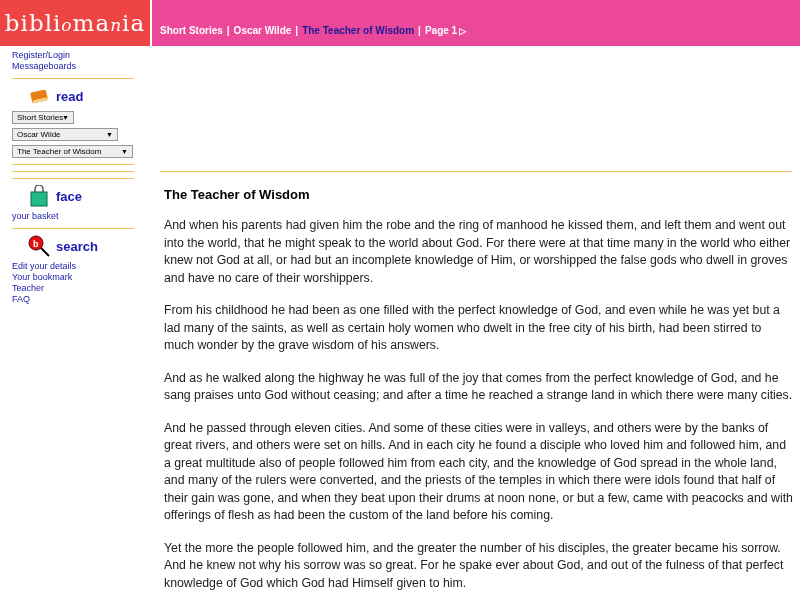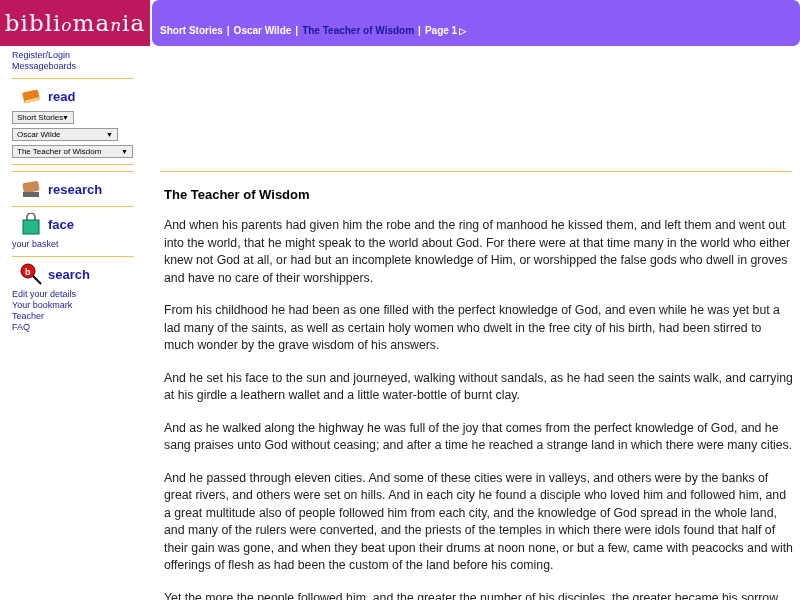--- a/index.html
+++ b/index.html
@@ -1,27 +1,27 @@
 <!DOCTYPE html>
 <html><head>
 <meta charset="utf-8">
 <style>
   html, body { margin:0; padding:0; background:#ffffff; }
   body { width:800px; height:600px; overflow:hidden; position:relative; font-family:"Liberation Sans", sans-serif; }
-  .logo { position:absolute; left:0; top:0; width:150px; height:46px; background:#be185d; color:#fff; font-family:"DejaVu Serif", serif; font-size:23px; line-height:46px; text-align:center; letter-spacing:1px; }
+  .logo { position:absolute; left:0; top:0; width:150px; height:46px; background:#ef4444; color:#fff; font-family:"DejaVu Serif", serif; font-size:23px; line-height:46px; text-align:center; letter-spacing:1px; }
   .logo i { font-size:17px; }
-  .topbar { position:absolute; left:152px; top:0; width:648px; height:46px; background:#8b5cf6;border-radius:7px; }
+  .topbar { position:absolute; left:152px; top:0; width:648px; height:46px; background:#ec4899; }
   .crumbs { position:absolute; left:8px; top:25px; font-size:10px; font-weight:bold; color:#fff; white-space:nowrap; }
   .crumbs .sep { color:#fff; margin:0 4px; }
   .crumbs .cur { color:#1a1a99; }
   .crumbs .arrow { font-size:9px; margin-left:2px; }
   .sidebar { position:absolute; left:12px; top:50px; width:122px; font-size:9px; }
   .sidebar a { color:#1a1aa6; text-decoration:none; display:block; line-height:11px; }
   .hr { height:0; border-top:1px solid #f3c160; margin:6px 0; }
-  .section { display:flex; align-items:center; height:22px; margin:4px 8px;text-align:center; }
+  .section { display:flex; align-items:center; height:22px; margin:4px 16px;text-align:center; }
   .section .lbl { font-size:13px; font-weight:bold; color:#1a1ab3; margin-left:6px; }
   .ico { width:22px; height:22px; position:relative; }
   .sel { border:1px solid #999; background:#eee; font-size:8px; color:#000; height:11px; line-height:11px; padding:0 4px; margin:4px 0; position:relative; box-sizing:content-box; }
   .sel .caret { position:absolute; right:4px; top:0; font-size:7px; }
   .mainhr { position:absolute; left:160px; top:171px; width:632px; border-top:1px solid #f3c160; }
   .title { position:absolute; left:164px; top:187px; font-size:13px; font-weight:bold; color:#000; }
   .body { position:absolute; left:164px; top:217px; width:630px; font-size:12.3px; line-height:17.5px; color:#222; }
   .body p { margin:0 0 15px 0; }
 </style>
 </head>
@@ -47,27 +47,20 @@
       </svg>
     <span class="lbl">read</span>
   </div>
   <div class="sel" style="width:52px"><span>Short Stories</span><span class="caret">▼</span></div>
   <div class="sel" style="width:96px"><span>Oscar Wilde</span><span class="caret">▼</span></div>
   <div class="sel" style="width:111px"><span>The Teacher of Wisdom</span><span class="caret">▼</span></div>
   <div class="hr"></div>
 
   <div class="hr"></div>
 
-  <div class="section">
-    <svg class="ico" viewBox="0 0 22 22">
-        <rect x="3" y="4" width="16" height="10" rx="2" fill="#c98a55" transform="rotate(-10 11 9)"></rect>
-        <rect x="3" y="14" width="16" height="5" fill="#666"></rect>
-      </svg>
-    <span class="lbl">research</span>
-  </div>
   <div class="hr"></div>
 
   <div class="section">
     <svg class="ico" viewBox="0 0 22 22">
         <path d="M7 7 V4 a4 4 0 0 1 8 0 V7" fill="none" stroke="#555" stroke-width="1.5"></path>
         <rect x="3" y="7" width="16" height="14" fill="#22bb88" stroke="#116644" stroke-width="1"></rect>
       </svg>
     <span class="lbl">face</span>
   </div>
   <a>your basket</a>
@@ -85,17 +78,16 @@
   <a>Your bookmark</a>
   <a>Teacher</a>
   <a>FAQ</a>
 </div>
 
 <div class="mainhr"></div>
 <div class="title">The Teacher of Wisdom</div>
 <div class="body">
   <p>And when his parents had given him the robe and the ring of manhood he kissed them, and left them and went out into the world, that he might speak to the world about God. For there were at that time many in the world who either knew not God at all, or had but an incomplete knowledge of Him, or worshipped the false gods who dwell in groves and have no care of their worshippers.</p>
   <p>From his childhood he had been as one filled with the perfect knowledge of God, and even while he was yet but a lad many of the saints, as well as certain holy women who dwelt in the free city of his birth, had been stirred to much wonder by the grave wisdom of his answers.</p>
-  <p>And he set his face to the sun and journeyed, walking without sandals, as he had seen the saints walk, and carrying at his girdle a leathern wallet and a little water-bottle of burnt clay.</p>
   <p>And as he walked along the highway he was full of the joy that comes from the perfect knowledge of God, and he sang praises unto God without ceasing; and after a time he reached a strange land in which there were many cities.</p>
   <p>And he passed through eleven cities. And some of these cities were in valleys, and others were by the banks of great rivers, and others were set on hills. And in each city he found a disciple who loved him and followed him, and a great multitude also of people followed him from each city, and the knowledge of God spread in the whole land, and many of the rulers were converted, and the priests of the temples in which there were idols found that half of their gain was gone, and when they beat upon their drums at noon none, or but a few, came with peacocks and with offerings of flesh as had been the custom of the land before his coming.</p>
   <p>Yet the more the people followed him, and the greater the number of his disciples, the greater became his sorrow. And he knew not why his sorrow was so great. For he spake ever about God, and out of the fulness of that perfect knowledge of God which God had Himself given to him.</p>
 </div>
 
 </body></html>

